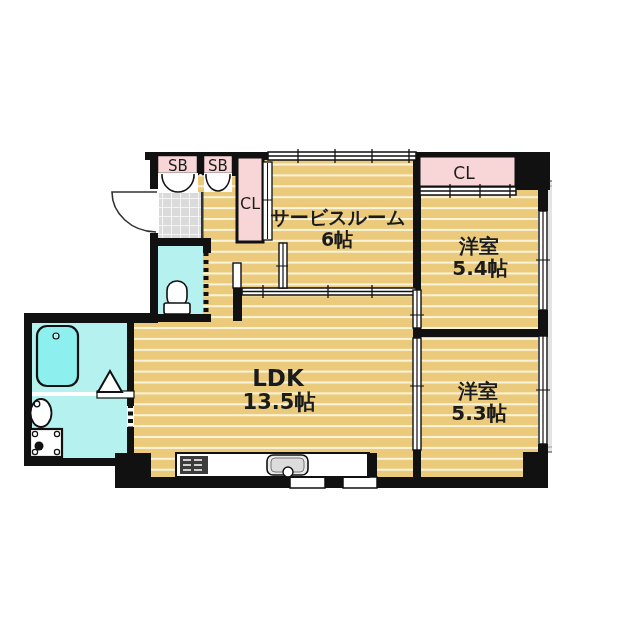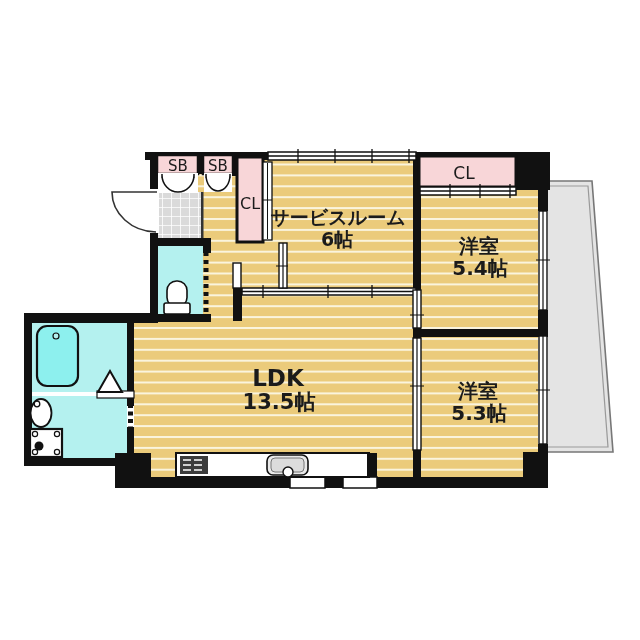--- a/index.html
+++ b/index.html
@@ -1,16 +1,16 @@
 <!DOCTYPE html>
 <html><head>
 <meta charset="utf-8">
 <style>
   html,body{margin:0;padding:0;background:#ffffff;}
-  .stage{position:relative;width:640px;height:640px;background:#fff;overflow:hidden;
+  .stage{position:relative;width:552px;height:640px;background:#fff;overflow:hidden;
          font-family:"DejaVu Sans","Liberation Sans",sans-serif;}
   svg text{font-family:"DejaVu Sans","Liberation Sans",sans-serif;fill:#1b1b1b;}
   .room-label{font-weight:bold;}
 </style>
 </head>
 <body>
 
 <div class="stage">
 <svg width="640" height="640" viewBox="0 0 640 640">
   <defs>

